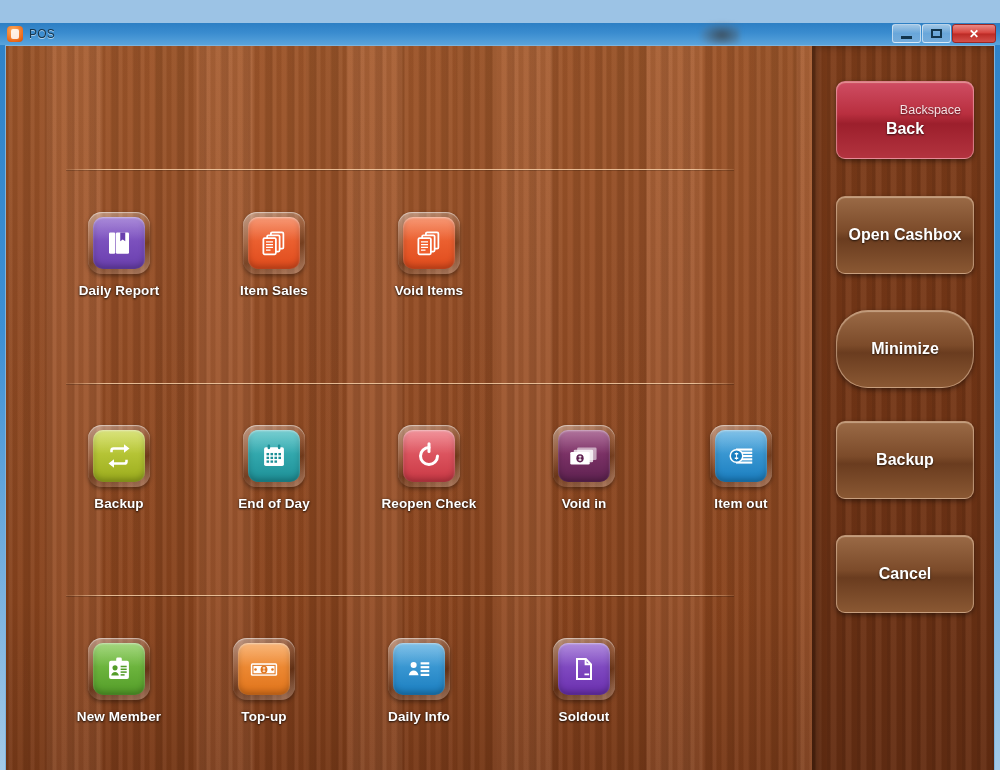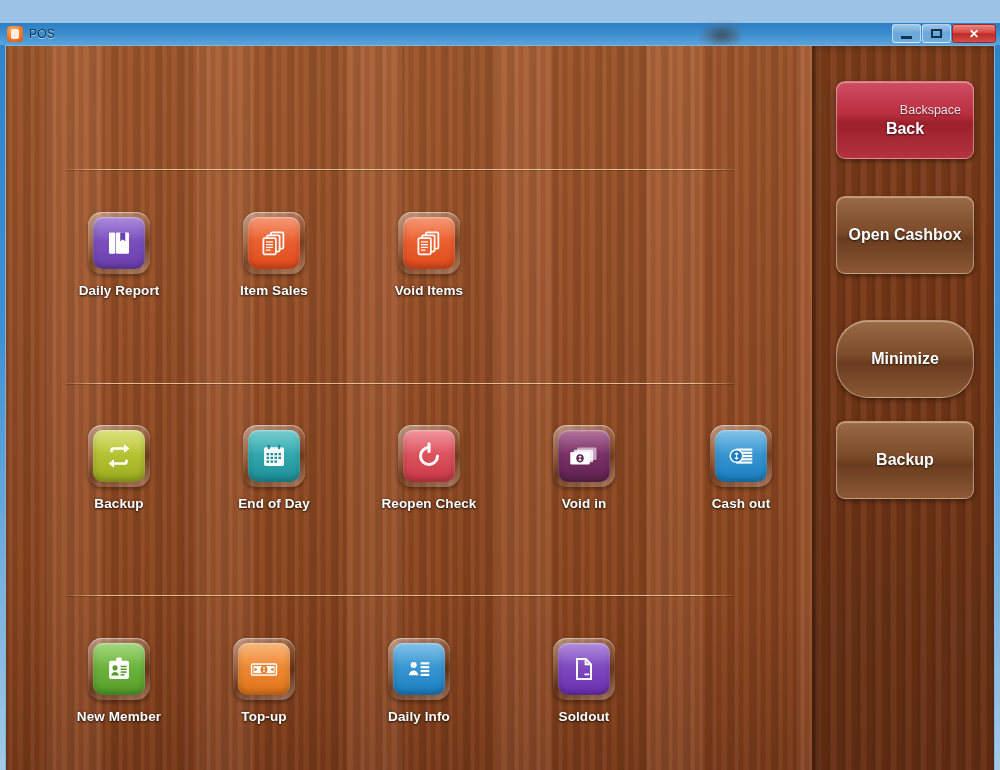--- a/index.html
+++ b/index.html
@@ -161,21 +161,21 @@
     flex-direction: column; align-items: stretch; justify-content: center;
   }
   .sb-btn.back .shortcut {
     text-align: right; padding-right: 12px;
     font-size: 12.5px; color: #f6dfe2; font-weight: normal;
     text-shadow: 0 1px 2px rgba(0,0,0,.6);
   }
   .sb-btn.back .sb-label { text-align: center; display: block; margin-top: 3px; }
   .b-back     { top: 35px; }
   .b-cashbox  { top: 150px; }
-  .b-minimize { top: 274px; border-radius: 32px; }
+  .b-minimize { top: 264px; border-radius: 32px; }
   .b-backup   { top: 375px; }
   .b-cancel   { top: 489px; }
 </style>
 </head>
 <body>
 
 <div class="window">
 
   <div class="titlebar">
     <span class="app-icon"></span>
@@ -321,21 +321,21 @@
                     <rect x="8" y="13.8" width="13" height="1.7"></rect>
                   <rect x="8" y="16.4" width="13" height="1.7"></rect>
                 </g>
                 <circle cx="8.4" cy="12" r="5.6"></circle>
                 <circle cx="8.4" cy="12" r="4.4" fill="#1a7ec0"></circle>
                 <path d="M8.05 9.1h.7v5.9h-.7z" fill="#fff"></path>
                 <path d="M7 10.2h2.8M7 13.8h2.8" stroke="#fff" stroke-width="1.1"></path>
               </svg>
             </div>
           </div>
-          <div class="tile-label">Cash out</div>
+          <div class="tile-label">Item out</div>
         </div>
       </div>
 
       <div class="row r3">
         <div class="tile" style="left:58px">
           <div class="bezel">
             <div class="face" style="background:linear-gradient(180deg,#82c94f,#539c28)">
               <svg width="28" height="28" viewBox="0 0 24 24" fill="#fff">
                 <rect x="3.5" y="5" width="17" height="15.5" rx="1.6"></rect>
                 <rect x="9.6" y="2.2" width="4.8" height="3.6" rx="1.2"></rect>
@@ -408,16 +408,19 @@
       </div>
       <div class="sb-btn b-cashbox">
         <span class="sb-label">Open Cashbox</span>
       </div>
       <div class="sb-btn b-minimize">
         <span class="sb-label">Minimize</span>
       </div>
       <div class="sb-btn b-backup">
         <span class="sb-label">Backup</span>
       </div>
+      <div class="sb-btn b-cancel">
+        <span class="sb-label">Cancel</span>
+      </div>
     </div>
 
   </div>
 </div>
 
 </body></html>

